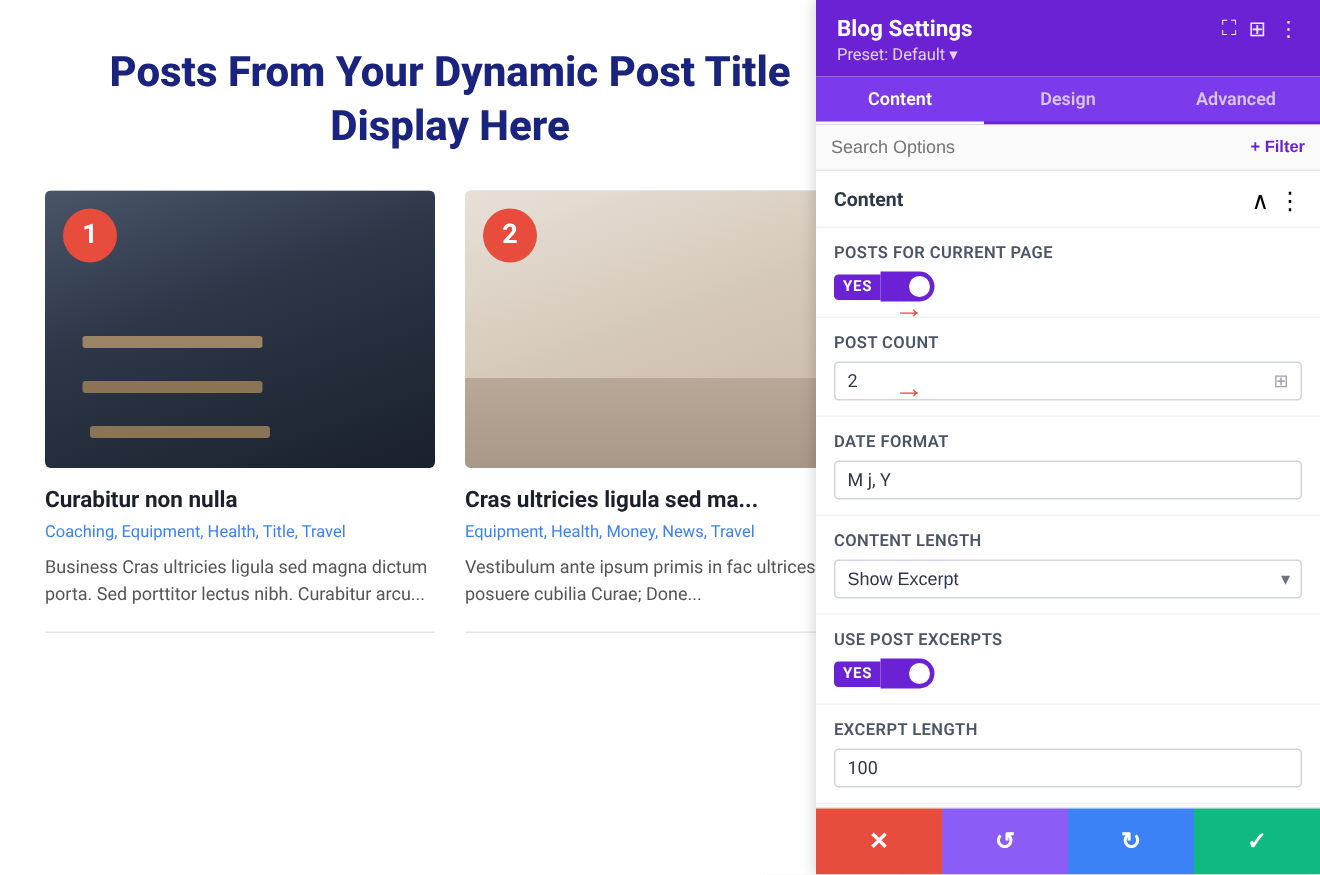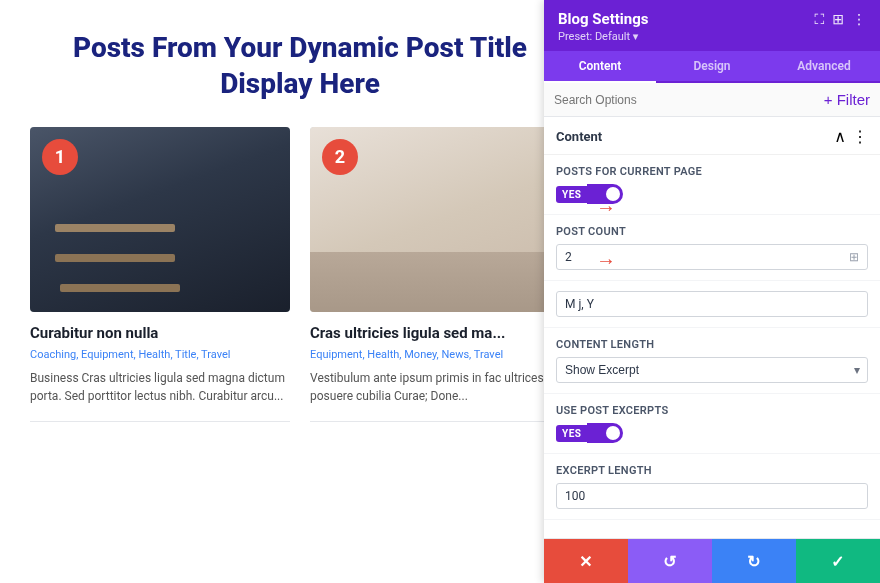--- a/index.html
+++ b/index.html
@@ -213,29 +213,29 @@
     .search-input {
       flex: 1;
       border: none;
       background: transparent;
       font-size: 12px;
       color: #777;
       outline: none;
     }
 
     .filter-btn {
-      font-size: 15px;
+      font-size: 11px;
       color: #6b21d4;
       background: none;
       border: none;
       cursor: pointer;
       display: flex;
       align-items: center;
       gap: 3px;
-      font-weight: 400;
+      font-weight: 700;
     }
 
     .panel-body {
       flex: 1;
       overflow-y: auto;
       padding: 0;
     }
 
     .section-header {
       display: flex;
@@ -473,20 +473,21 @@
 
     <div class="field-group">
       <div class="field-label">Post Count</div>
       <div class="text-input">
         <span>2</span>
         <span class="input-icon">⊞</span>
       </div>
     </div>
 
     <div class="field-group">
+      <div class="field-label">Date Format</div>
       <div class="text-input">
         <span>M j, Y</span>
       </div>
     </div>
 
     <div class="field-group">
       <div class="field-label">Content Length</div>
       <div class="select-wrapper">
         <select class="select-input">
           <option>Show Excerpt</option>

